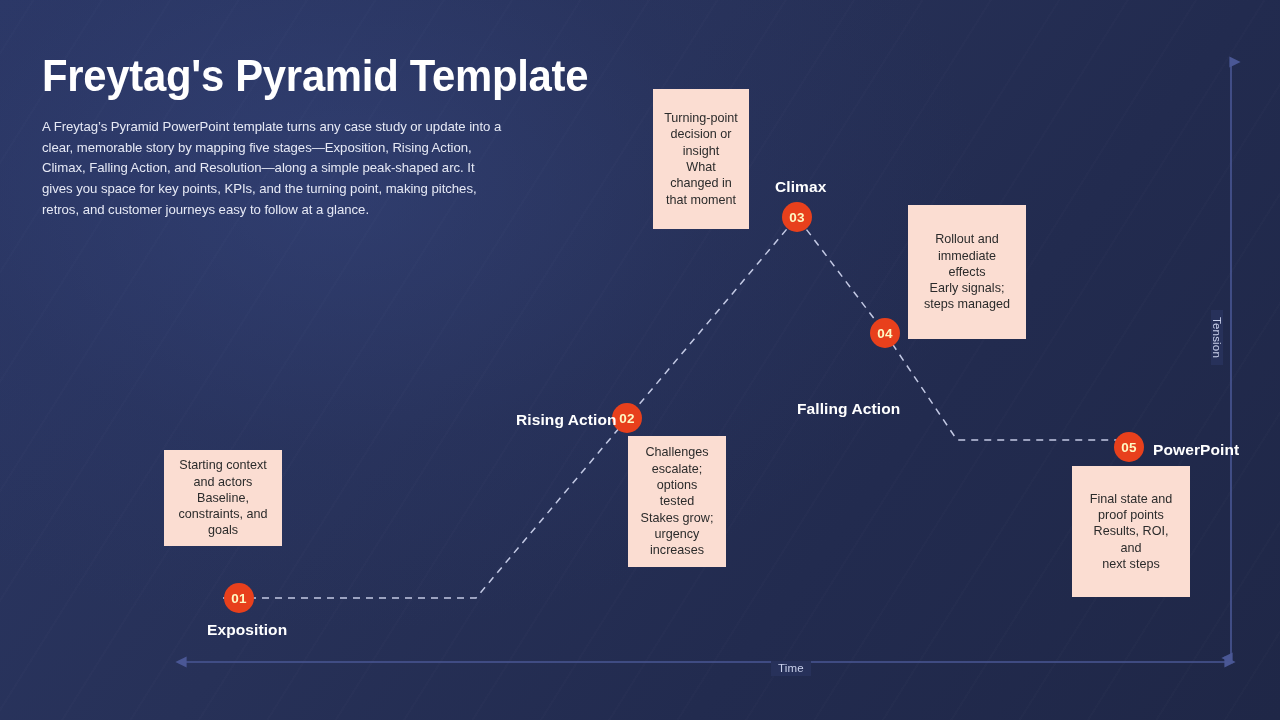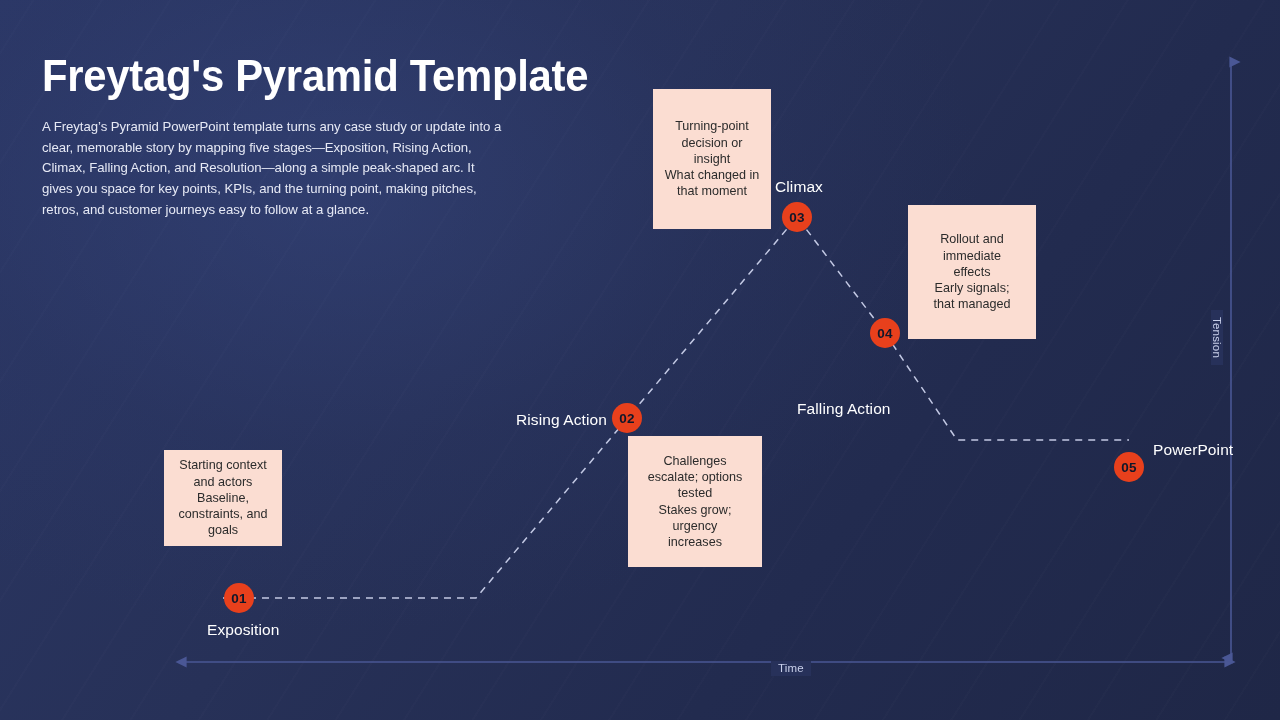--- a/index.html
+++ b/index.html
@@ -86,34 +86,34 @@
     background: #27315a;
     padding: 7px 0;
   }
 
   
   .marker {
     position: absolute;
     width: 30px; height: 30px;
     border-radius: 50%;
     background: #e8401c;
-    color: #0f172a;
+    color: #fef9c3;
     font-family: "Liberation Sans Narrow", "Liberation Sans", sans-serif;
     font-size: 13.5px;
     font-weight: bold;
     display: flex;
     align-items: center;
     justify-content: center;
     letter-spacing: 0.3px;
   }
   .stage-name {
     position: absolute;
     font-family: "Liberation Sans Narrow", "Liberation Sans", sans-serif;
     font-size: 15.5px;
-    font-weight: normal;
+    font-weight: bold;
     color: #ffffff;
     white-space: nowrap;
     letter-spacing: 0.1px;
   }
 
   
   .card {
     position: absolute;
     background: #fbddd2;
     color: #2b2b2b;
@@ -170,55 +170,61 @@
     <span class="line">and actors</span>
     <span class="line">Baseline,</span>
     <span class="line">constraints, and</span>
     <span class="line">goals</span>
   </div>
   <div class="marker" style="left:208px; top:583px;margin-left:16px;">
     <span>01</span>
   </div>
   <div class="stage-name" style="left:207px; top:621px;">Exposition</div>
 
-  <div class="card" style="left:628px; top:436px; width:134px; height:131px;">
+  <div class="card" style="left:628px; top:436px; width:98px; height:131px;">
     <span class="line">Challenges</span>
     <span class="line">escalate; options</span>
     <span class="line">tested</span>
     <span class="line">Stakes grow;</span>
     <span class="line">urgency</span>
     <span class="line">increases</span>
   </div>
   <div class="marker" style="left:612px; top:403px;align-items:center;">
     <span>02</span>
   </div>
   <div class="stage-name" style="left:516px; top:411px;">Rising Action</div>
 
-  <div class="card" style="left:653px; top:89px; width:118px; height:140px;">
+  <div class="card" style="left:653px; top:89px; width:96px; height:140px;">
     <span class="line">Turning-point</span>
     <span class="line">decision or</span>
     <span class="line">insight</span>
     <span class="line">What changed in</span>
     <span class="line">that moment</span>
   </div>
   <div class="marker" style="left:782px; top:202px;">
     <span>03</span>
   </div>
   <div class="stage-name" style="left:775px; top:178px;">Climax</div>
 
-  <div class="card" style="left:908px; top:205px; width:128px; height:134px;">
+  <div class="card" style="left:908px; top:205px; width:118px; height:134px;">
     <span class="line">Rollout and</span>
     <span class="line">immediate</span>
     <span class="line">effects</span>
     <span class="line">Early signals;</span>
-    <span class="line">that managed</span>
+    <span class="line">steps managed</span>
   </div>
   <div class="marker" style="left:870px; top:318px;">
     <span>04</span>
   </div>
   <div class="stage-name" style="left:797px; top:355px;margin-top:45px;">Falling Action</div>
 
-  <div class="marker" style="left:1114px; top:452px;text-align:right;">
+  <div class="card" style="left:1072px; top:466px; width:118px; height:131px;">
+    <span class="line">Final state and</span>
+    <span class="line">proof points</span>
+    <span class="line">Results, ROI, and</span>
+    <span class="line">next steps</span>
+  </div>
+  <div class="marker" style="left:1114px; top:432px;text-align:right;">
     <span>05</span>
   </div>
   <div class="stage-name" style="left:1153px; top:441px;">PowerPoint</div>
 
 </div>
 
 </body></html>

